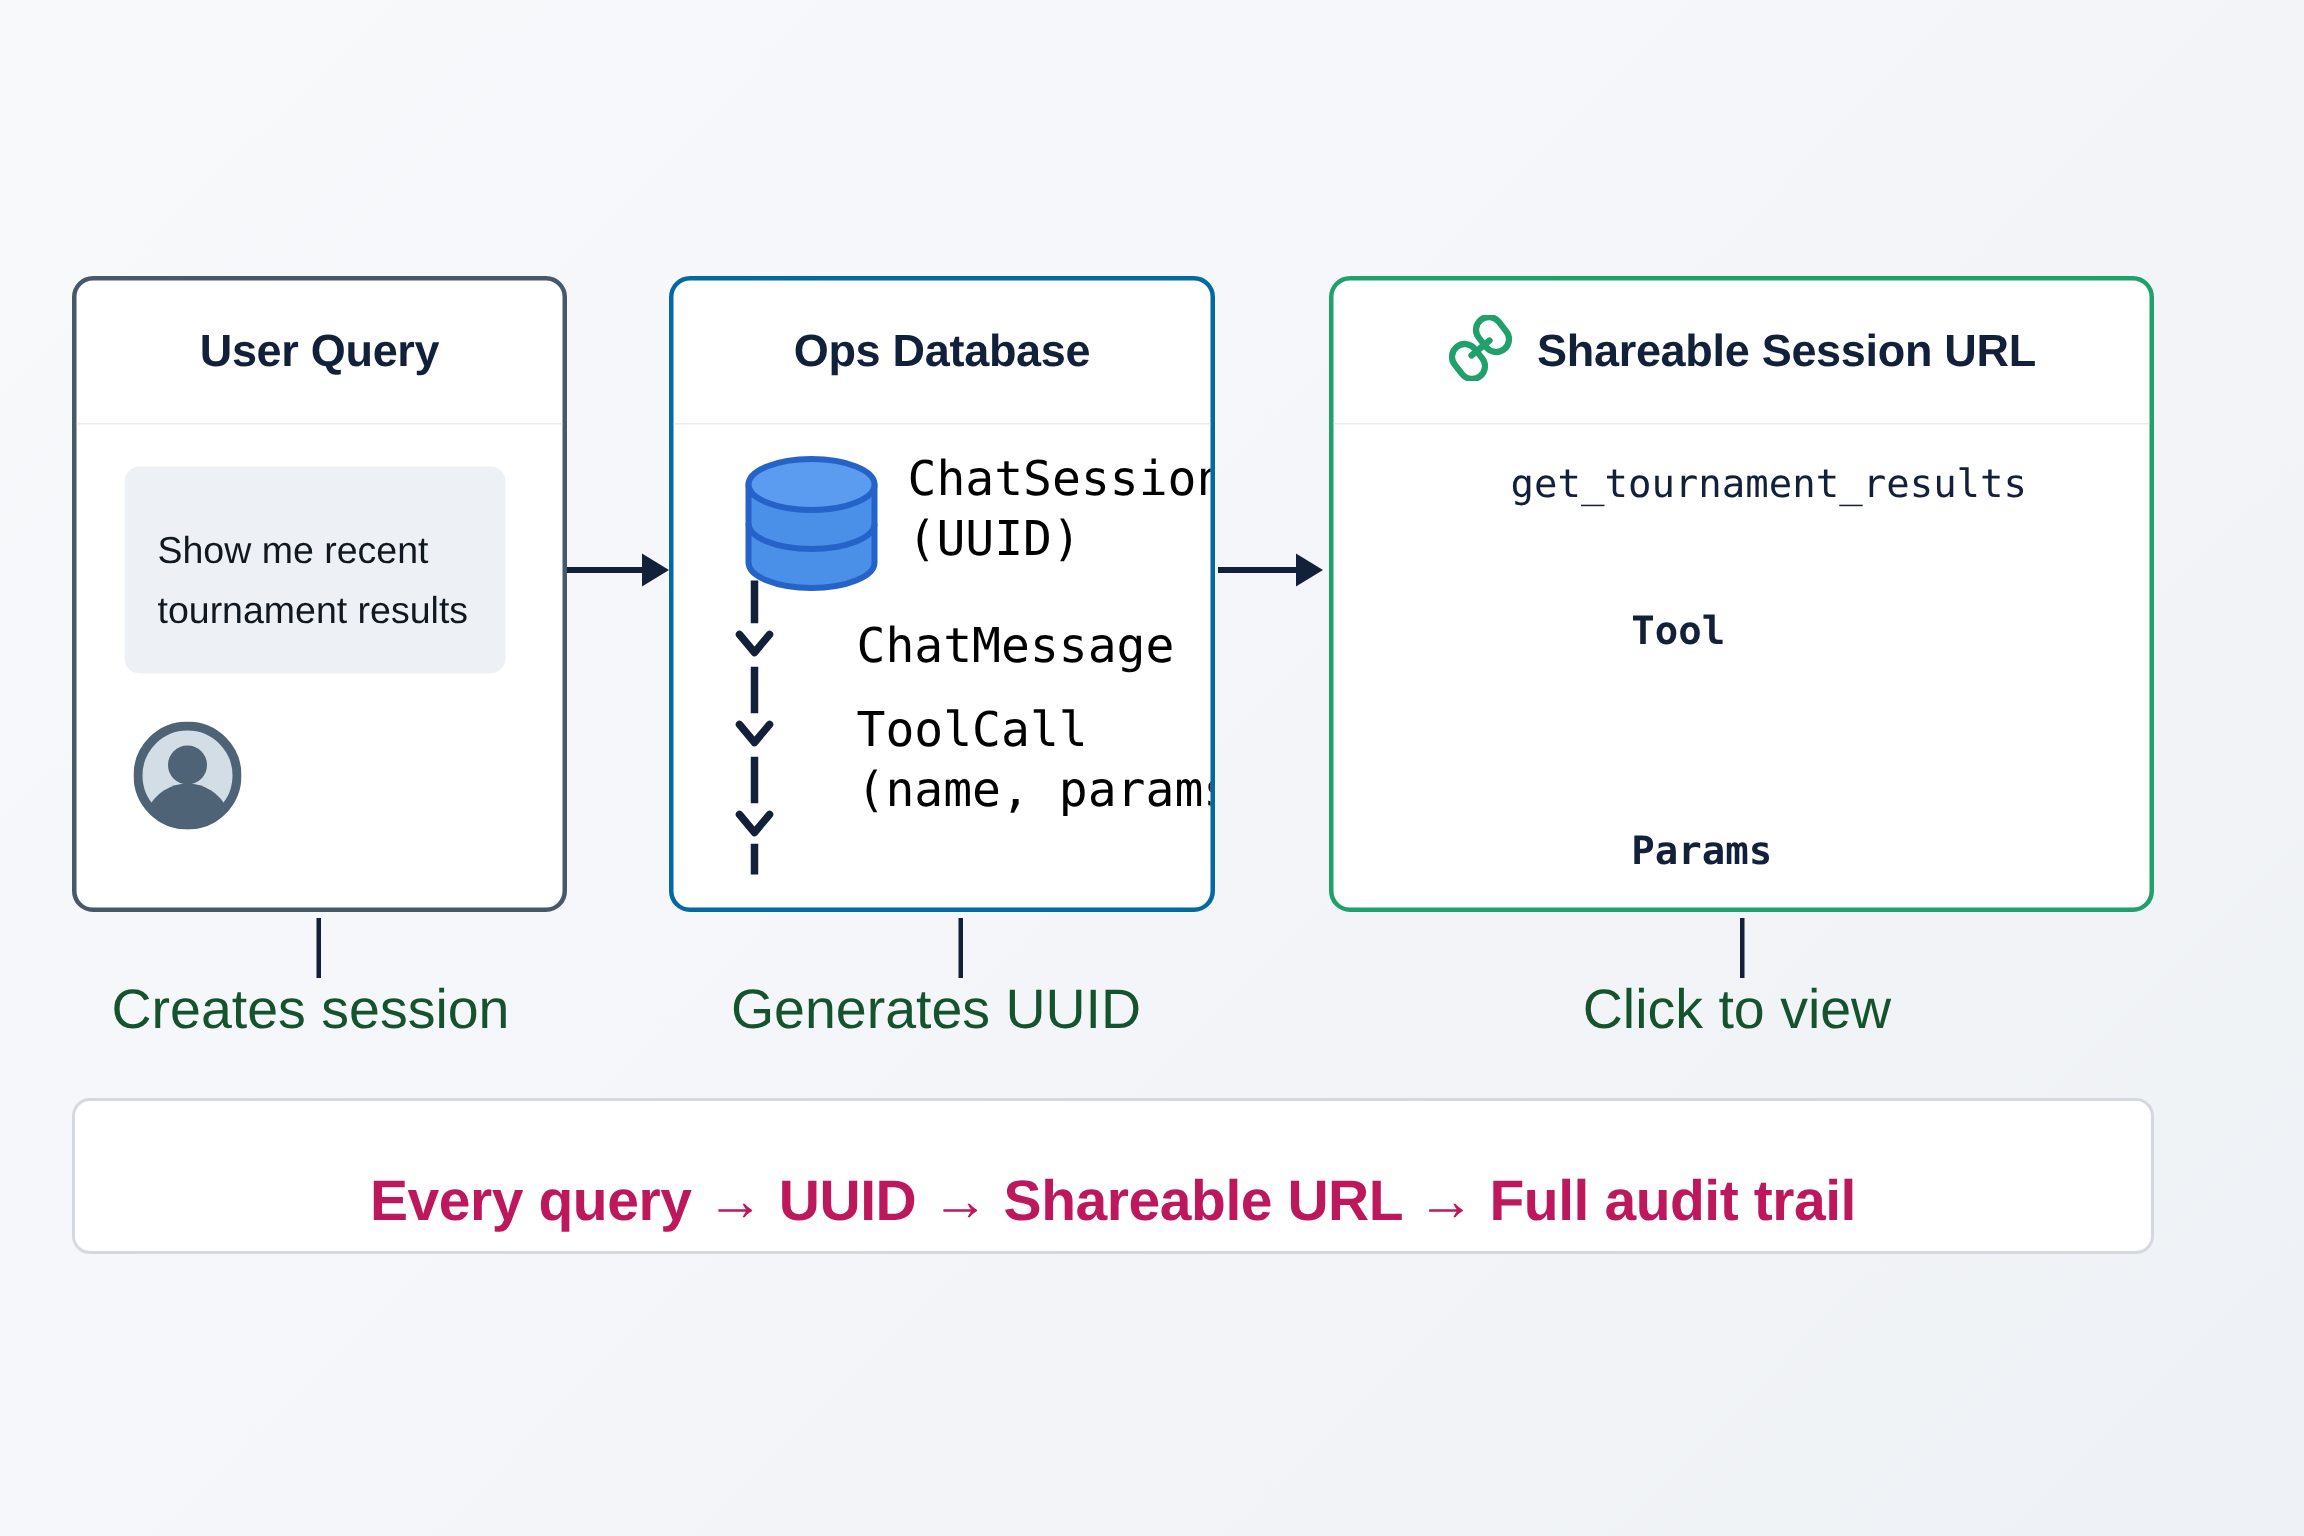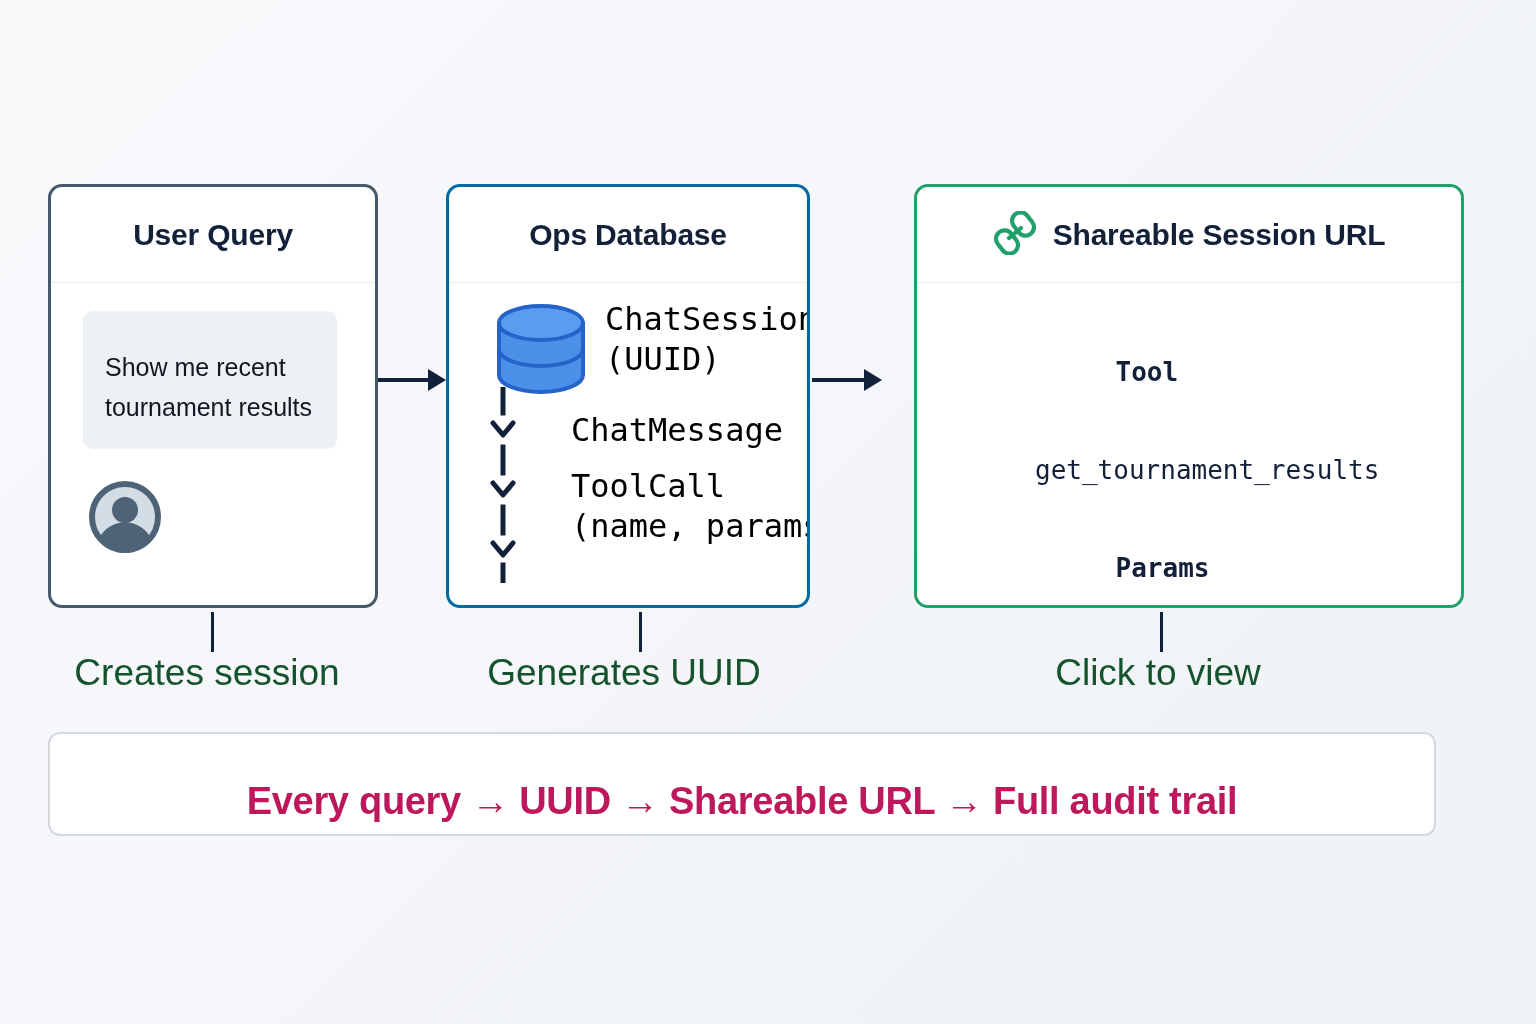--- a/index.html
+++ b/index.html
@@ -27,21 +27,21 @@
     position: absolute;
     top: 184px;
     height: 424px;
     background: #ffffff;
     border-radius: 14px;
     box-sizing: border-box;
     overflow: hidden;
   }
   .card-1 { left: 48px;  width: 330px; border: 3px solid #46586a; }
   .card-2 { left: 446px; width: 364px; border: 3px solid #0369a1; }
-  .card-3 { left: 886px; width: 550px; border: 3px solid #20a06b; margin-left: 28px; }
+  .card-3 { left: 886px; width: 550px; border: 3px solid #20a06b; }
 
   .card-head {
     height: 96px;
     display: flex;
     align-items: center;
     justify-content: center;
     gap: 16px;
     border-bottom: 1px solid #e8ecf1;
     box-sizing: border-box;
   }
@@ -232,24 +232,24 @@
             <rect x="21.5" y="0.5" width="17" height="25" rx="8.5" transform="rotate(-38 30 13)"></rect>
             <line x1="16" y1="27" x2="28" y2="17"></line>
           </g>
         </svg>
       </span>
       <span class="card-title">Shareable Session URL</span>
     </div>
     <div class="card-body">
       <div class="kv">
 
+        <div class="kv-row kv-indent">get_tournament_results</div>
         <div class="kv-row">
           <span class="kv-key">Tool</span>
         </div>
-        <div class="kv-row kv-indent">get_tournament_results</div>
 
         <div class="kv-row">
           <span class="kv-key">Params</span>
         </div>
 
       </div>
     </div>
   </div>
 
   <div class="tick" style="left:211px;"></div>

